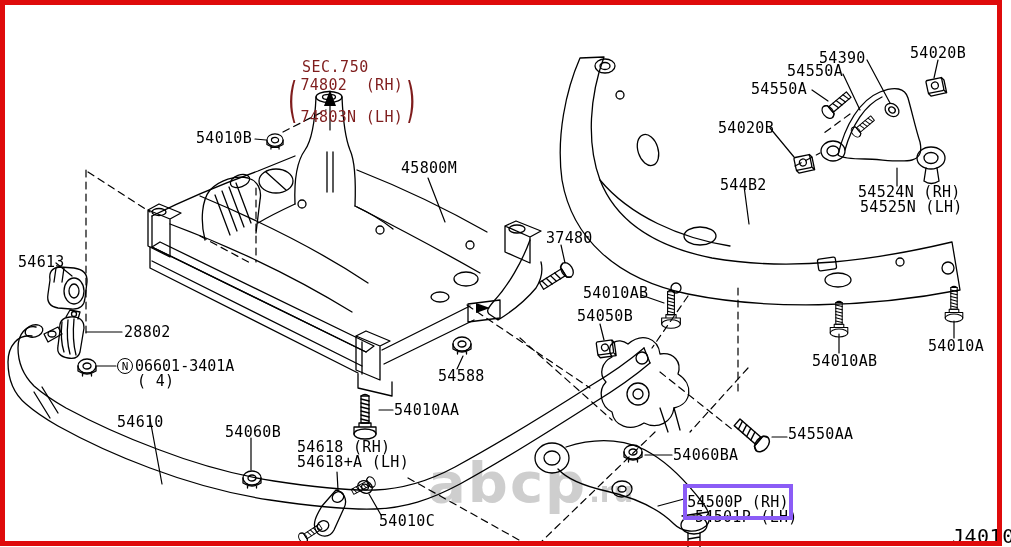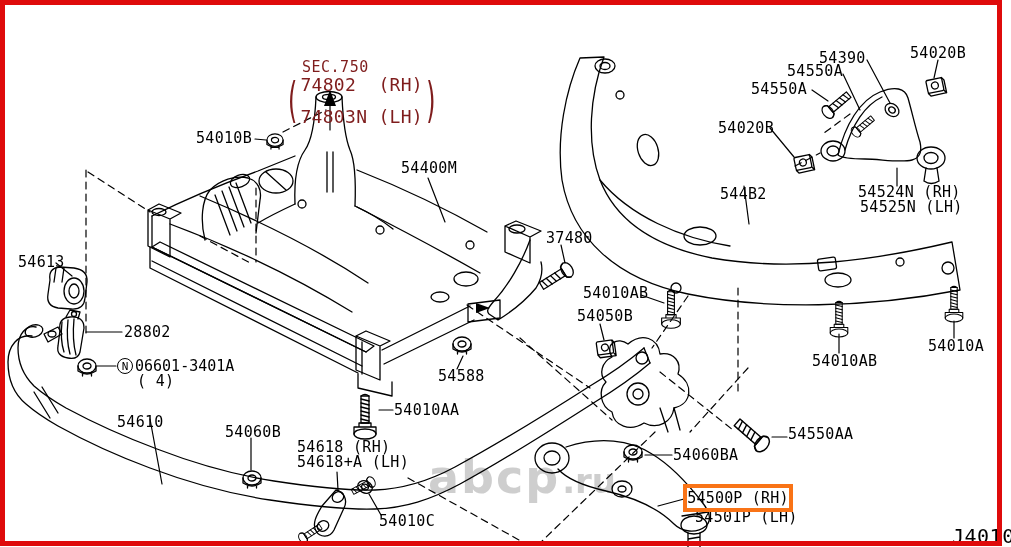--- a/index.html
+++ b/index.html
@@ -6,33 +6,33 @@
   .stage{position:relative;width:1011px;height:547px;background:#ffffff;overflow:hidden;
          font-family:"DejaVu Sans Mono","Liberation Mono",monospace;}
   .border-frame{position:absolute;left:0;top:0;width:1002px;height:546px;
                 border:5px solid #df0b0b;box-sizing:border-box;pointer-events:none;z-index:6;}
   svg.art{position:absolute;left:0;top:0;z-index:1;}
   .lbl{position:absolute;font-size:15px;color:#000;letter-spacing:.3px;white-space:pre;z-index:3;line-height:17px;}
   .sec-note{position:absolute;left:284px;top:34px;z-index:3;color:#7f1d1d;margin-top:24px;}
   .sec-title{font-size:15px;letter-spacing:.5px;margin-left:18px;}
   .paren-row{display:flex;align-items:center;margin-top:1px;}
   .bigparen{font-size:24px;transform:scaleY(2.0);display:inline-block;margin:0 1px;}
-  .two-lines{display:inline-block;font-size:18px;line-height:16px;letter-spacing:.3px;white-space:pre;}
+  .two-lines{display:inline-block;font-size:15px;line-height:16px;letter-spacing:.3px;white-space:pre;}
   .nut-note{position:absolute;left:117px;top:357px;z-index:3;font-size:15px;display:flex;align-items:center;}
   .circle-n{display:inline-flex;align-items:center;justify-content:center;width:16px;height:16px;
             border:1.5px solid #000;border-radius:50%;font-size:11px;margin-right:2px;box-sizing:border-box;}
-  .hl-box{position:absolute;left:683px;top:484px;width:110px;height:28px;box-sizing:border-box;
-          border:4px solid #f97316;z-index:4;display:flex;align-items:center;justify-content:center;
+  .hl-box{position:absolute;left:683px;top:484px;width:110px;height:36px;box-sizing:border-box;
+          border:4px solid #8b5cf6;z-index:4;display:flex;align-items:center;justify-content:center;
           background:rgba(255,255,255,0.0);}
   .hl-box .lbl-in{font-size:15px;color:#000;white-space:pre;letter-spacing:.2px;}
   .under-box{z-index:2;}
   .wm{position:absolute;left:428px;top:450px;z-index:0;color:#c6c6c6;opacity:.85;
       font-family:"DejaVu Sans","Liberation Sans",sans-serif;font-weight:bold;display:flex;align-items:baseline;}
-  .wm-main{font-size:46px;letter-spacing:2px;}
-  .wm-suf{font-size:34px;margin-left:2px;}
+  .wm-main{font-size:56px;letter-spacing:2px;}
+  .wm-suf{font-size:28px;margin-left:2px;}
   .code{position:absolute;left:924px;top:524px;font-size:20px;z-index:3;letter-spacing:.5px;margin-left:28px;}
 </style>
 </head>
 <body>
 
 <div class="stage">
 
   <div class="wm">
     <span class="wm-main">abcp</span>
     <span class="wm-suf">.ru</span>
@@ -260,40 +260,40 @@
     <div class="sec-title">SEC.750</div>
     <div class="paren-row">
       <span class="bigparen">(</span>
       <div class="two-lines"><span>74802  (RH)</span><br>
 <span>74803N (LH)</span></div>
       <span class="bigparen">)</span>
     </div>
   </div>
 
   <div class="lbl" style="left:196px;top:130px">54010B</div>
-  <div class="lbl" style="left:401px;top:160px">54400M</div>
+  <div class="lbl" style="left:401px;top:160px">45800M</div>
   <div class="lbl" style="left:546px;top:230px">37480</div>
   <div class="lbl" style="left:583px;top:285px">54010AB</div>
   <div class="lbl" style="left:577px;top:308px">54050B</div>
   <div class="lbl" style="left:438px;top:368px">54588</div>
   <div class="lbl" style="left:394px;top:402px">54010AA</div>
   <div class="lbl" style="left:18px;top:254px">54613</div>
   <div class="lbl" style="left:124px;top:324px">28802</div>
   <div class="lbl" style="left:117px;top:414px">54610</div>
   <div class="lbl" style="left:225px;top:424px">54060B</div>
   <div class="lbl" style="left:297px;top:439px">54618 (RH)</div>
   <div class="lbl" style="left:297px;top:454px">54618+A (LH)</div>
   <div class="lbl" style="left:379px;top:513px">54010C</div>
   <div class="lbl" style="left:673px;top:447px">54060BA</div>
   <div class="lbl" style="left:819px;top:50px">54390</div>
   <div class="lbl" style="left:787px;top:63px">54550A</div>
   <div class="lbl" style="left:751px;top:81px">54550A</div>
   <div class="lbl" style="left:910px;top:45px">54020B</div>
   <div class="lbl" style="left:718px;top:120px">54020B</div>
-  <div class="lbl" style="left:720px;top:186px">544B2</div>
+  <div class="lbl" style="left:720px;top:177px">544B2</div>
   <div class="lbl" style="left:858px;top:184px">54524N (RH)</div>
   <div class="lbl" style="left:860px;top:199px">54525N (LH)</div>
   <div class="lbl" style="left:812px;top:353px">54010AB</div>
   <div class="lbl" style="left:928px;top:338px">54010A</div>
   <div class="lbl" style="left:788px;top:426px">54550AA</div>
 
   <div class="nut-note">
     <span class="circle-n">N</span>
     <span>06601-3401A</span>
   </div>

